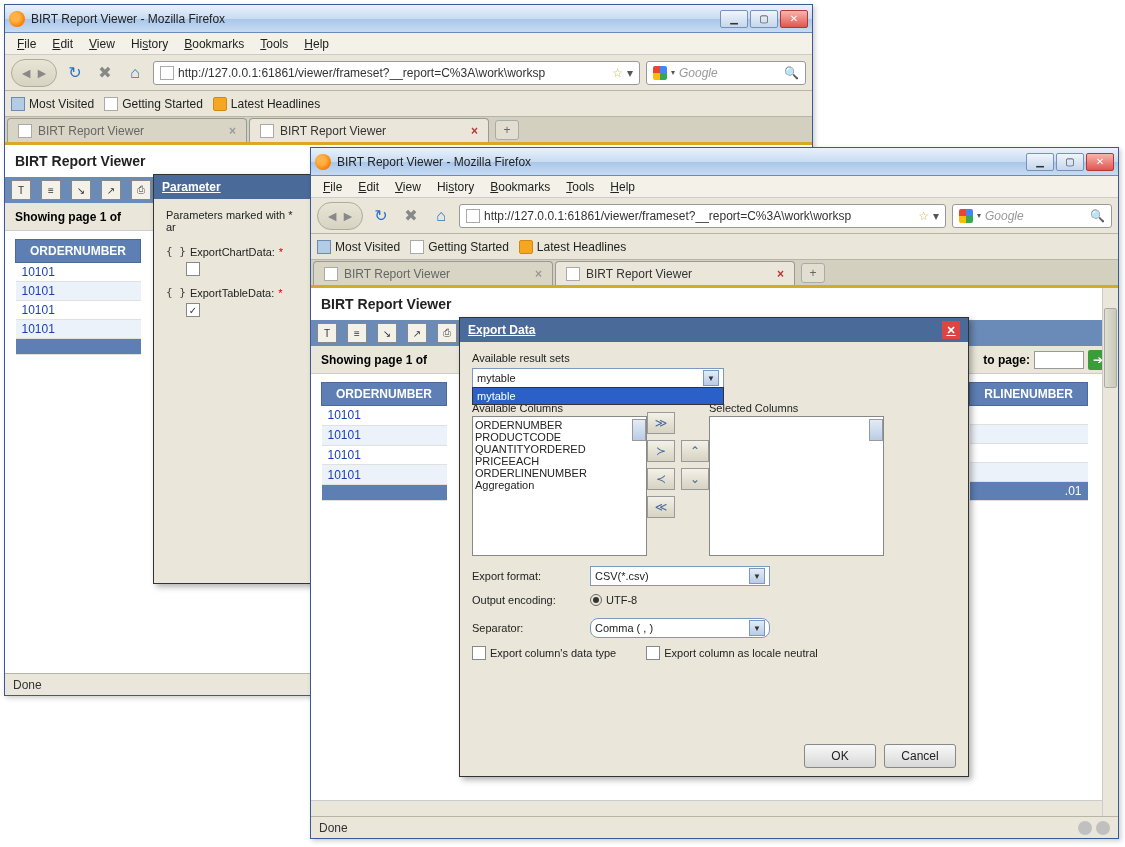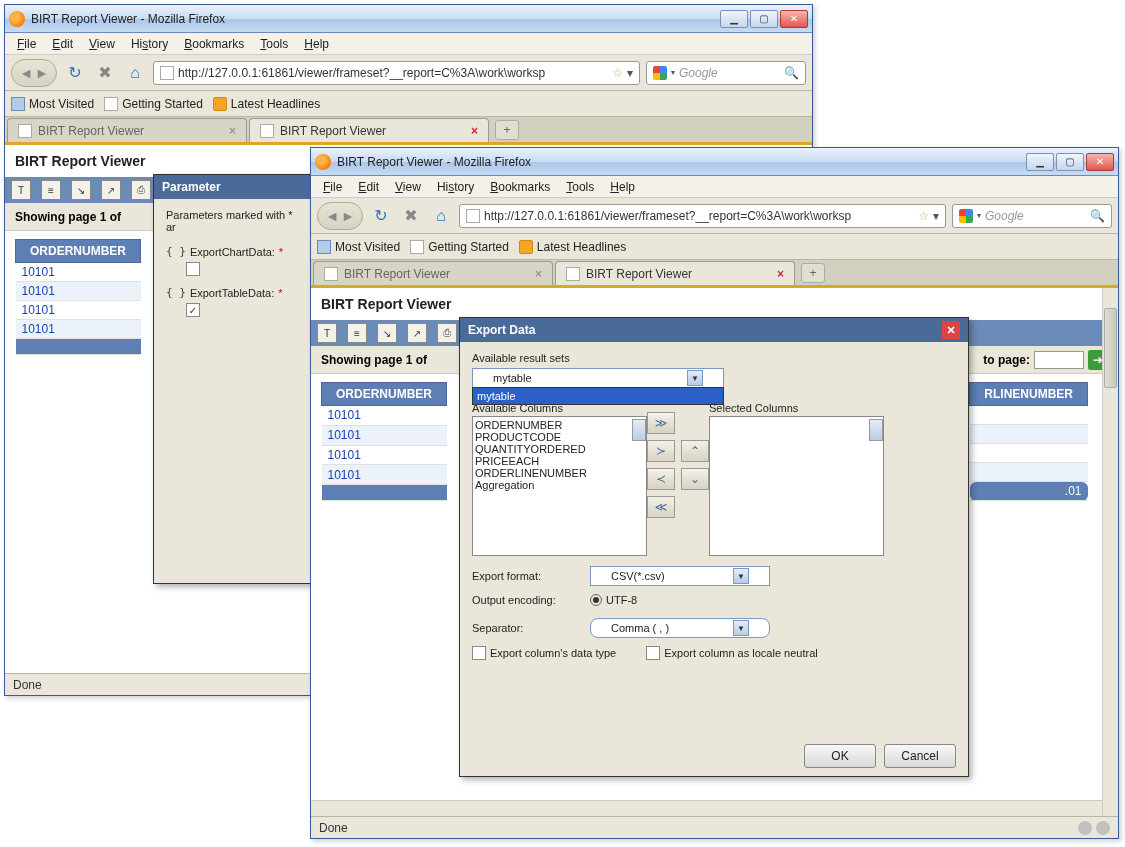--- a/index.html
+++ b/index.html
@@ -190,38 +190,38 @@
   
   
   .dialog {
     position: absolute; background: #eae7da;
     border: 1px solid #333; box-shadow: 3px 3px 6px rgba(0,0,0,0.3);
     display: flex; flex-direction: column;
   }
   .dialog-title {
     height: 24px; background: #4a6a99; color: #fff;
     display: flex; align-items: center; padding: 0 8px;
-    font-weight: bold; font-size: 12px;
+    font-weight: bold; font-size: 12px; text-decoration: underline;
   }
   .dialog-title .close-btn {
     margin-left: auto; width: 18px; height: 18px;
     background: #d44; color: #fff; display: flex; align-items: center; justify-content: center;
     font-weight: bold; font-size: 11px;
   }
   .dialog-body { padding: 10px 12px; font-size: 11px; color: #222; }
   .param-row { margin-bottom: 10px; display: flex; flex-direction: column; gap: 4px; }
   .param-label { display: flex; align-items: center; gap: 4px; }
   .brace { font-family: monospace; color: #444; }
   .req { color: #c00; }
   .checkbox { width: 14px; height: 14px; border: 1px solid #888; background: #fff; display: inline-flex; align-items: center; justify-content: center; font-size: 10px; color: #333; margin-left: 20px; }
   .form-row { display: flex; align-items: center; gap: 8px; margin-bottom: 8px; }
   .form-row label { min-width: 110px; }
   .dropdown {
     height: 20px; background: #fff; border: 1px solid #7a98c2;
-    display: flex; align-items: center; padding: 0 20px;
+    display: flex; align-items: center; padding: 0 4px;
     position: relative;
   }
   .dropdown .dd-arrow {
     width: 16px; height: 16px; background: linear-gradient(to bottom, #e4ecf7, #b8cce6);
     border: 1px solid #7a98c2; display: flex; align-items: center; justify-content: center;
     margin-left: auto; font-size: 8px; color: #333;
   }
   .dropdown.open .dd-list {
     position: absolute; top: 100%; left: -1px; right: -1px;
     background: #fff; border: 1px solid #333; z-index: 10;
@@ -528,21 +528,21 @@
           <tr class="odd">
               <td>&nbsp;</td>
             </tr>
           <tr>
               <td>&nbsp;</td>
             </tr>
           <tr class="odd">
               <td>&nbsp;</td>
             </tr>
           <tr>
-              <td style="background:#5d7fb4;height:16px;color:#fff;text-align:right;border-radius:6px;">.01</td>
+              <td style="background:#5d7fb4;height:16px;color:#fff;text-align:right;">.01</td>
             </tr>
         </tbody>
       </table>
     </div>
 
     <div class="dialog" style="left:148px; top:29px; width:510px; height:460px;">
       <div class="dialog-title">
         <span>Export Data</span>
         <div class="close-btn">✕</div>
       </div>

